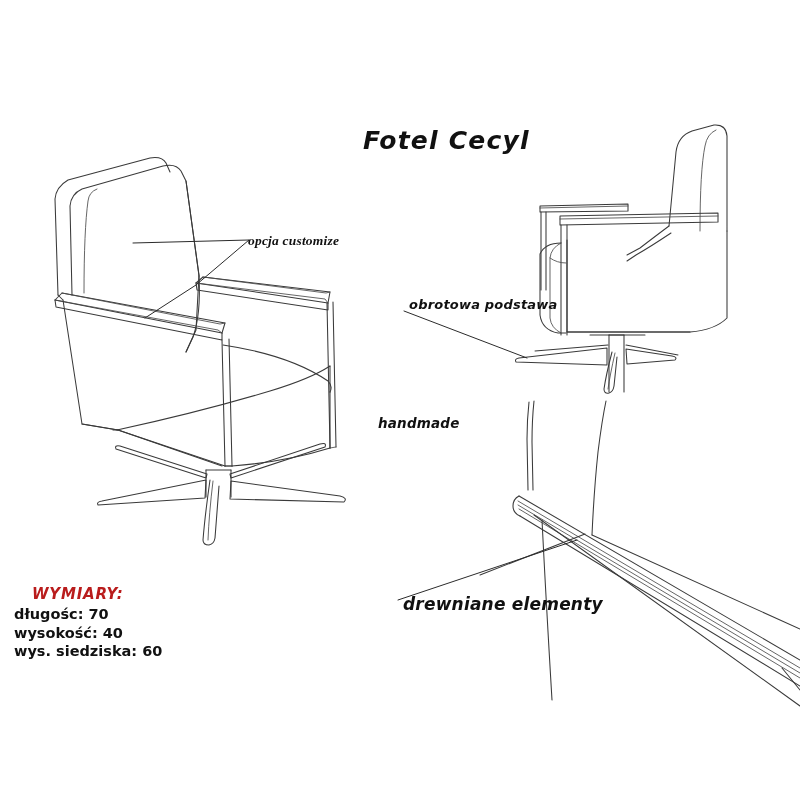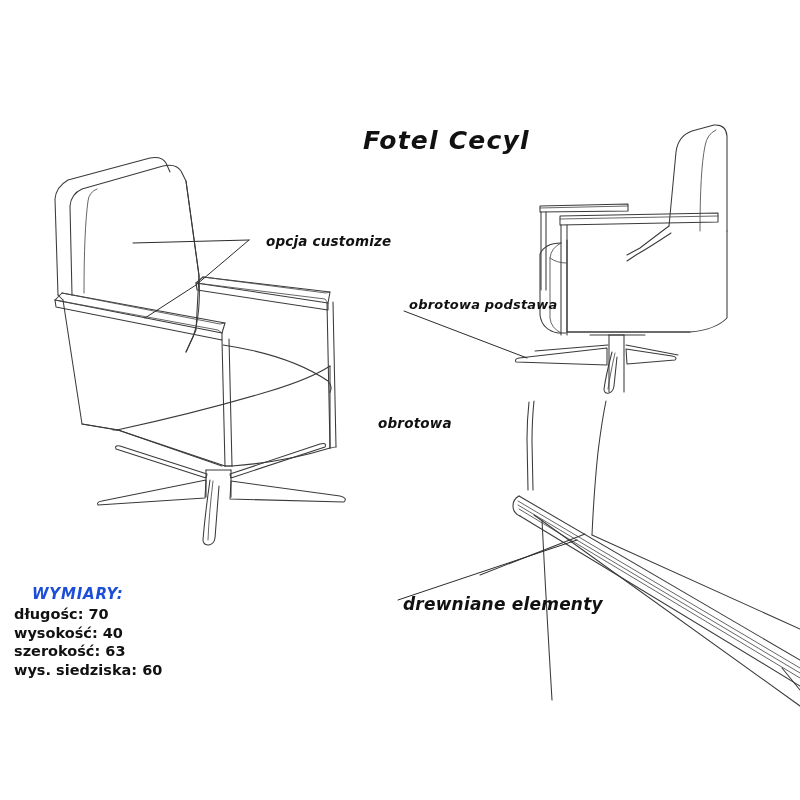--- a/index.html
+++ b/index.html
@@ -56,24 +56,25 @@
     letter-spacing: 0.2px;
   }
   #title-text {
     left: 363px;
     top: 126px;
     font-size: 25px;
     font-weight: 600;
     letter-spacing: 1.2px;
   }
   #label-customize {
-    left: 266px;
+    left: 248px;
     top: 233px;
     font-size: 13.5px;
     font-weight: 600;
+    font-family: Liberation Serif, serif;
   }
   #label-swivel {
     left: 409px;
     top: 297px;
     font-size: 13px;
     font-weight: 600;
   }
   #label-handmade {
     left: 378px;
     top: 415px;
@@ -91,21 +92,21 @@
     left: 14px;
     top: 585px;
     width: 230px;
   }
   #dims .dims-heading {
     position: relative;
     left: 18px;
     font-size: 15px;
     font-weight: 700;
     font-style: italic;
-    color: #1d4ed8;
+    color: #b91c1c;
     letter-spacing: 0.8px;
     margin-bottom: 2px;
   }
   #dims .dim-line {
     font-size: 14.5px;
     font-weight: 600;
     color: #111111;
     line-height: 18.5px;
     white-space: nowrap;
   }
@@ -267,25 +268,24 @@
     </g>
 
   </svg>
 
   <div class="txt" id="title-text">Fotel Cecyl</div>
 
   <div class="txt" id="label-customize">opcja customize</div>
 
   <div class="txt" id="label-swivel">obrotowa podstawa</div>
 
-  <div class="txt" id="label-handmade">obrotowa</div>
+  <div class="txt" id="label-handmade">handmade</div>
 
   <div class="txt" id="label-wood">drewniane elementy</div>
 
   <div id="dims">
     <div class="dims-heading">WYMIARY:</div>
     <div class="dim-line">długośc: 70</div>
     <div class="dim-line">wysokość: 40</div>
-    <div class="dim-line">szerokość: 63</div>
     <div class="dim-line">wys. siedziska: 60</div>
   </div>
 
 </div>
 
 </body></html>

